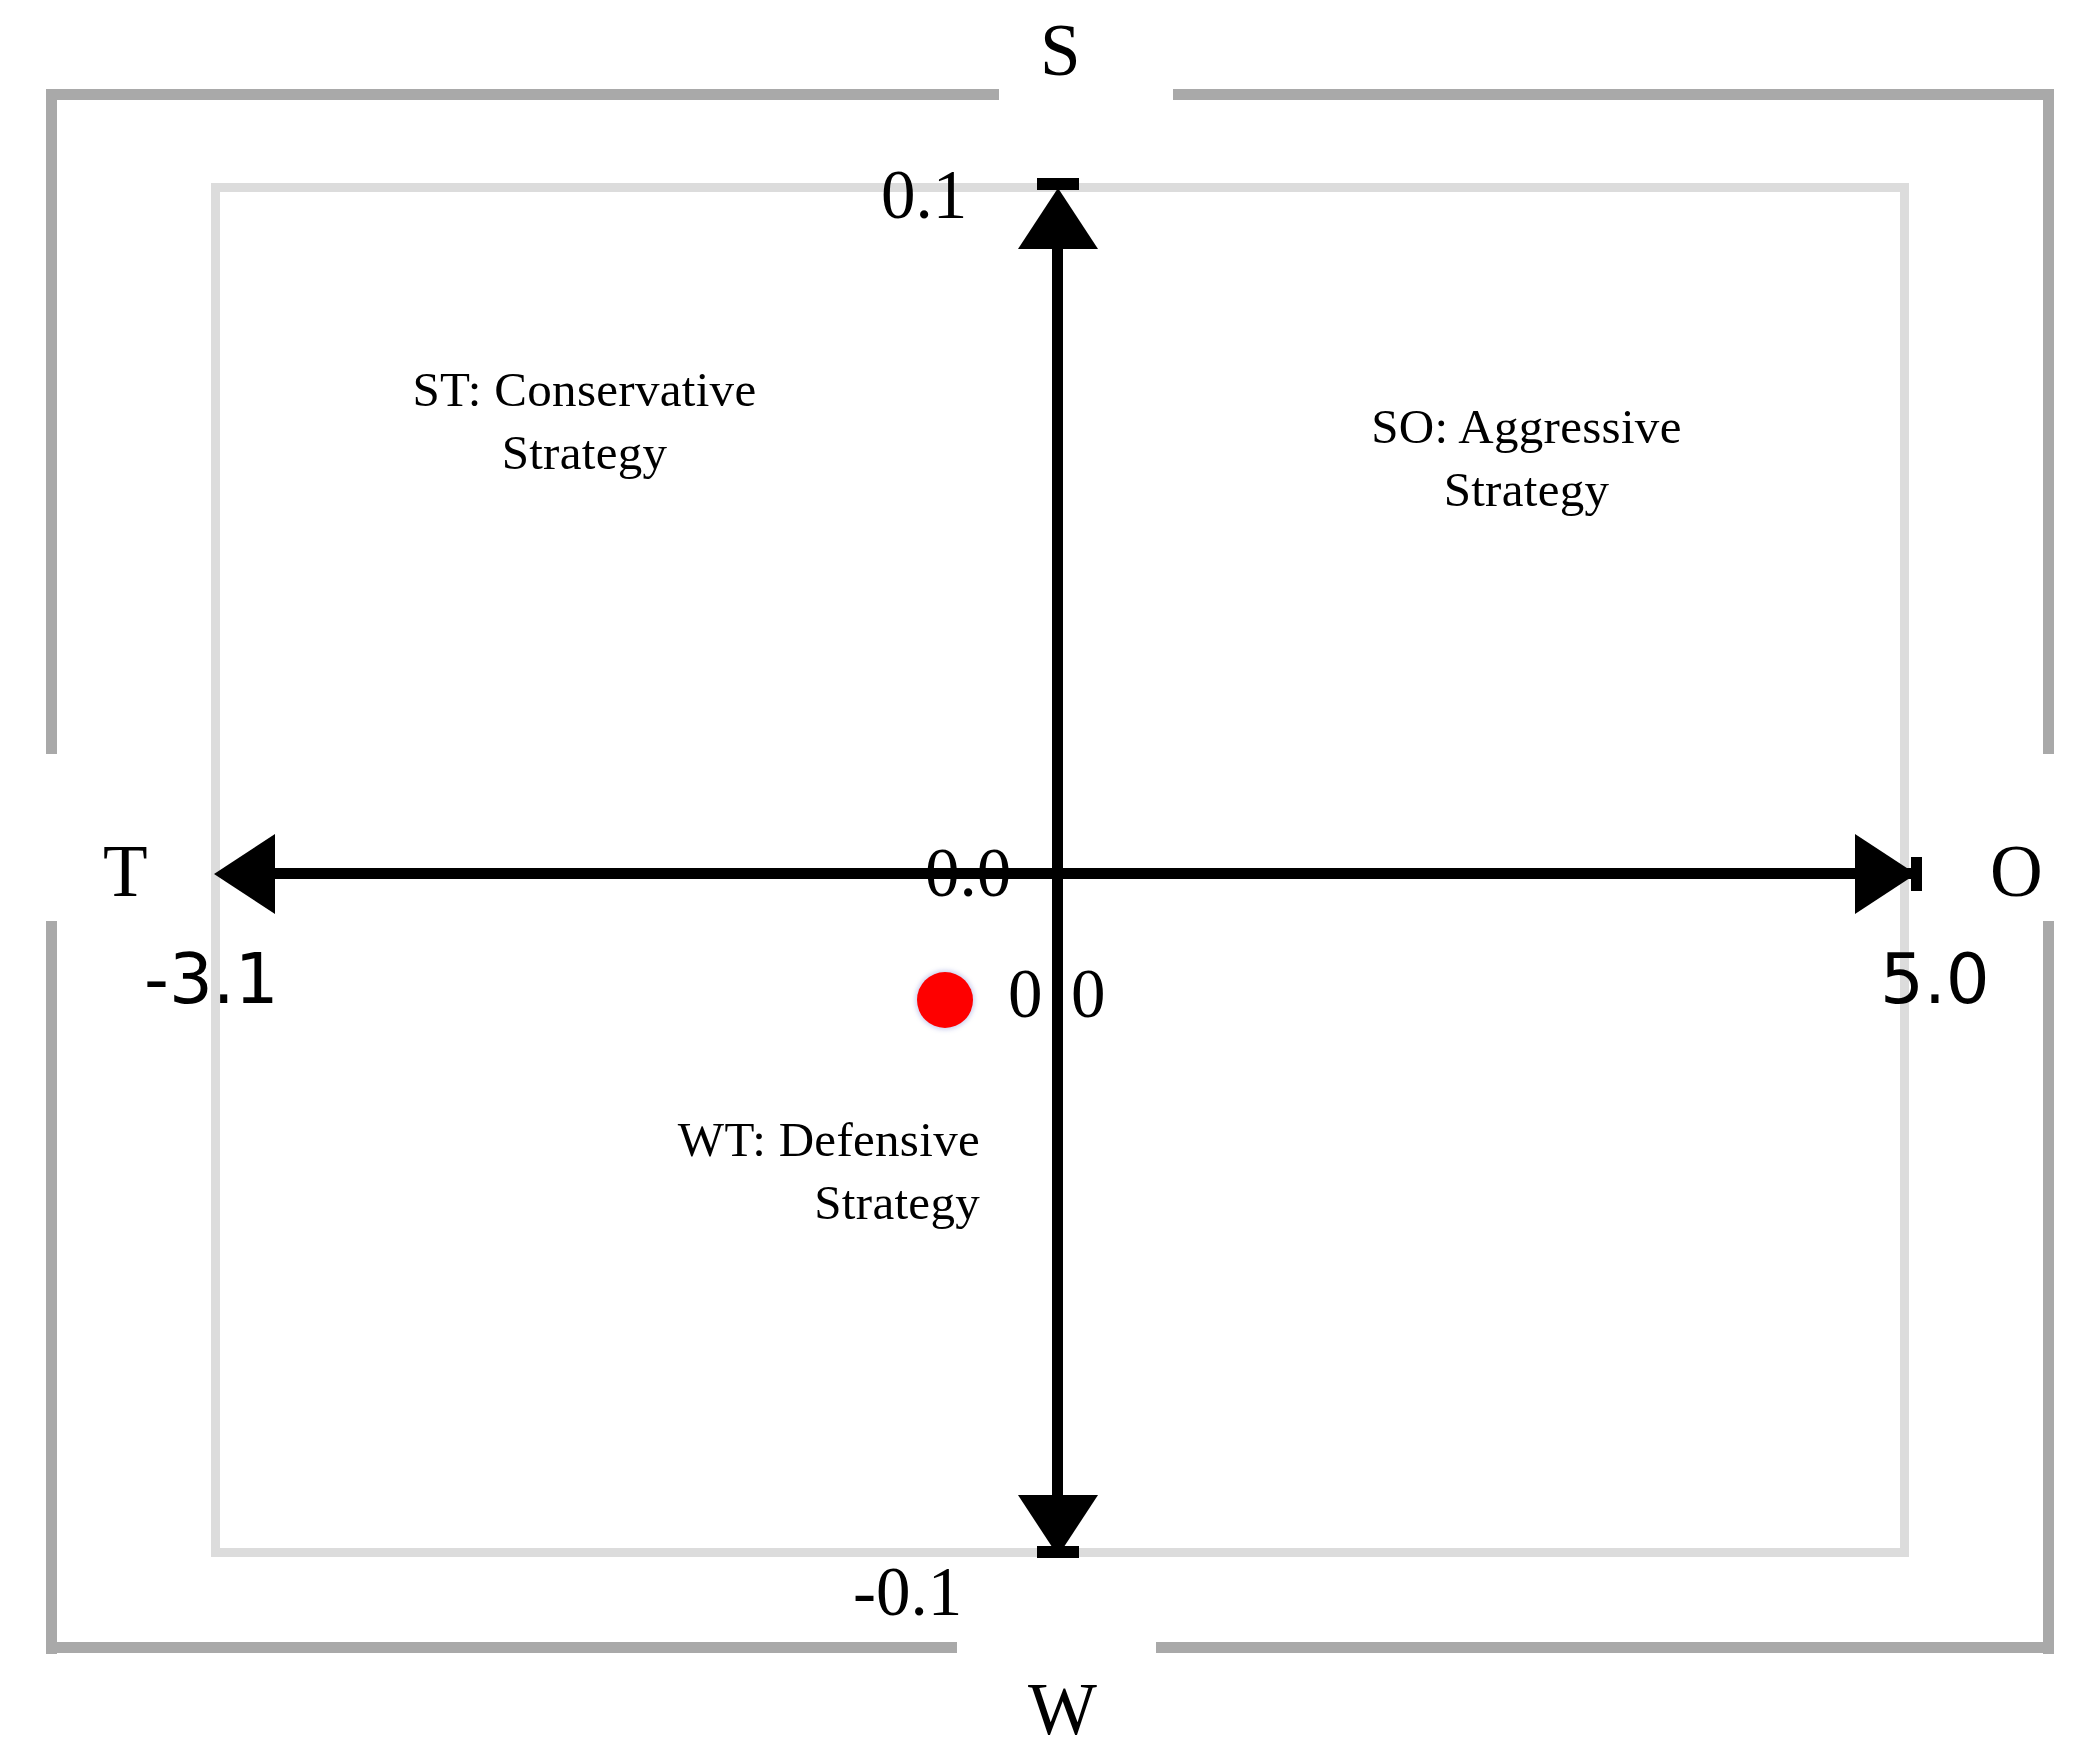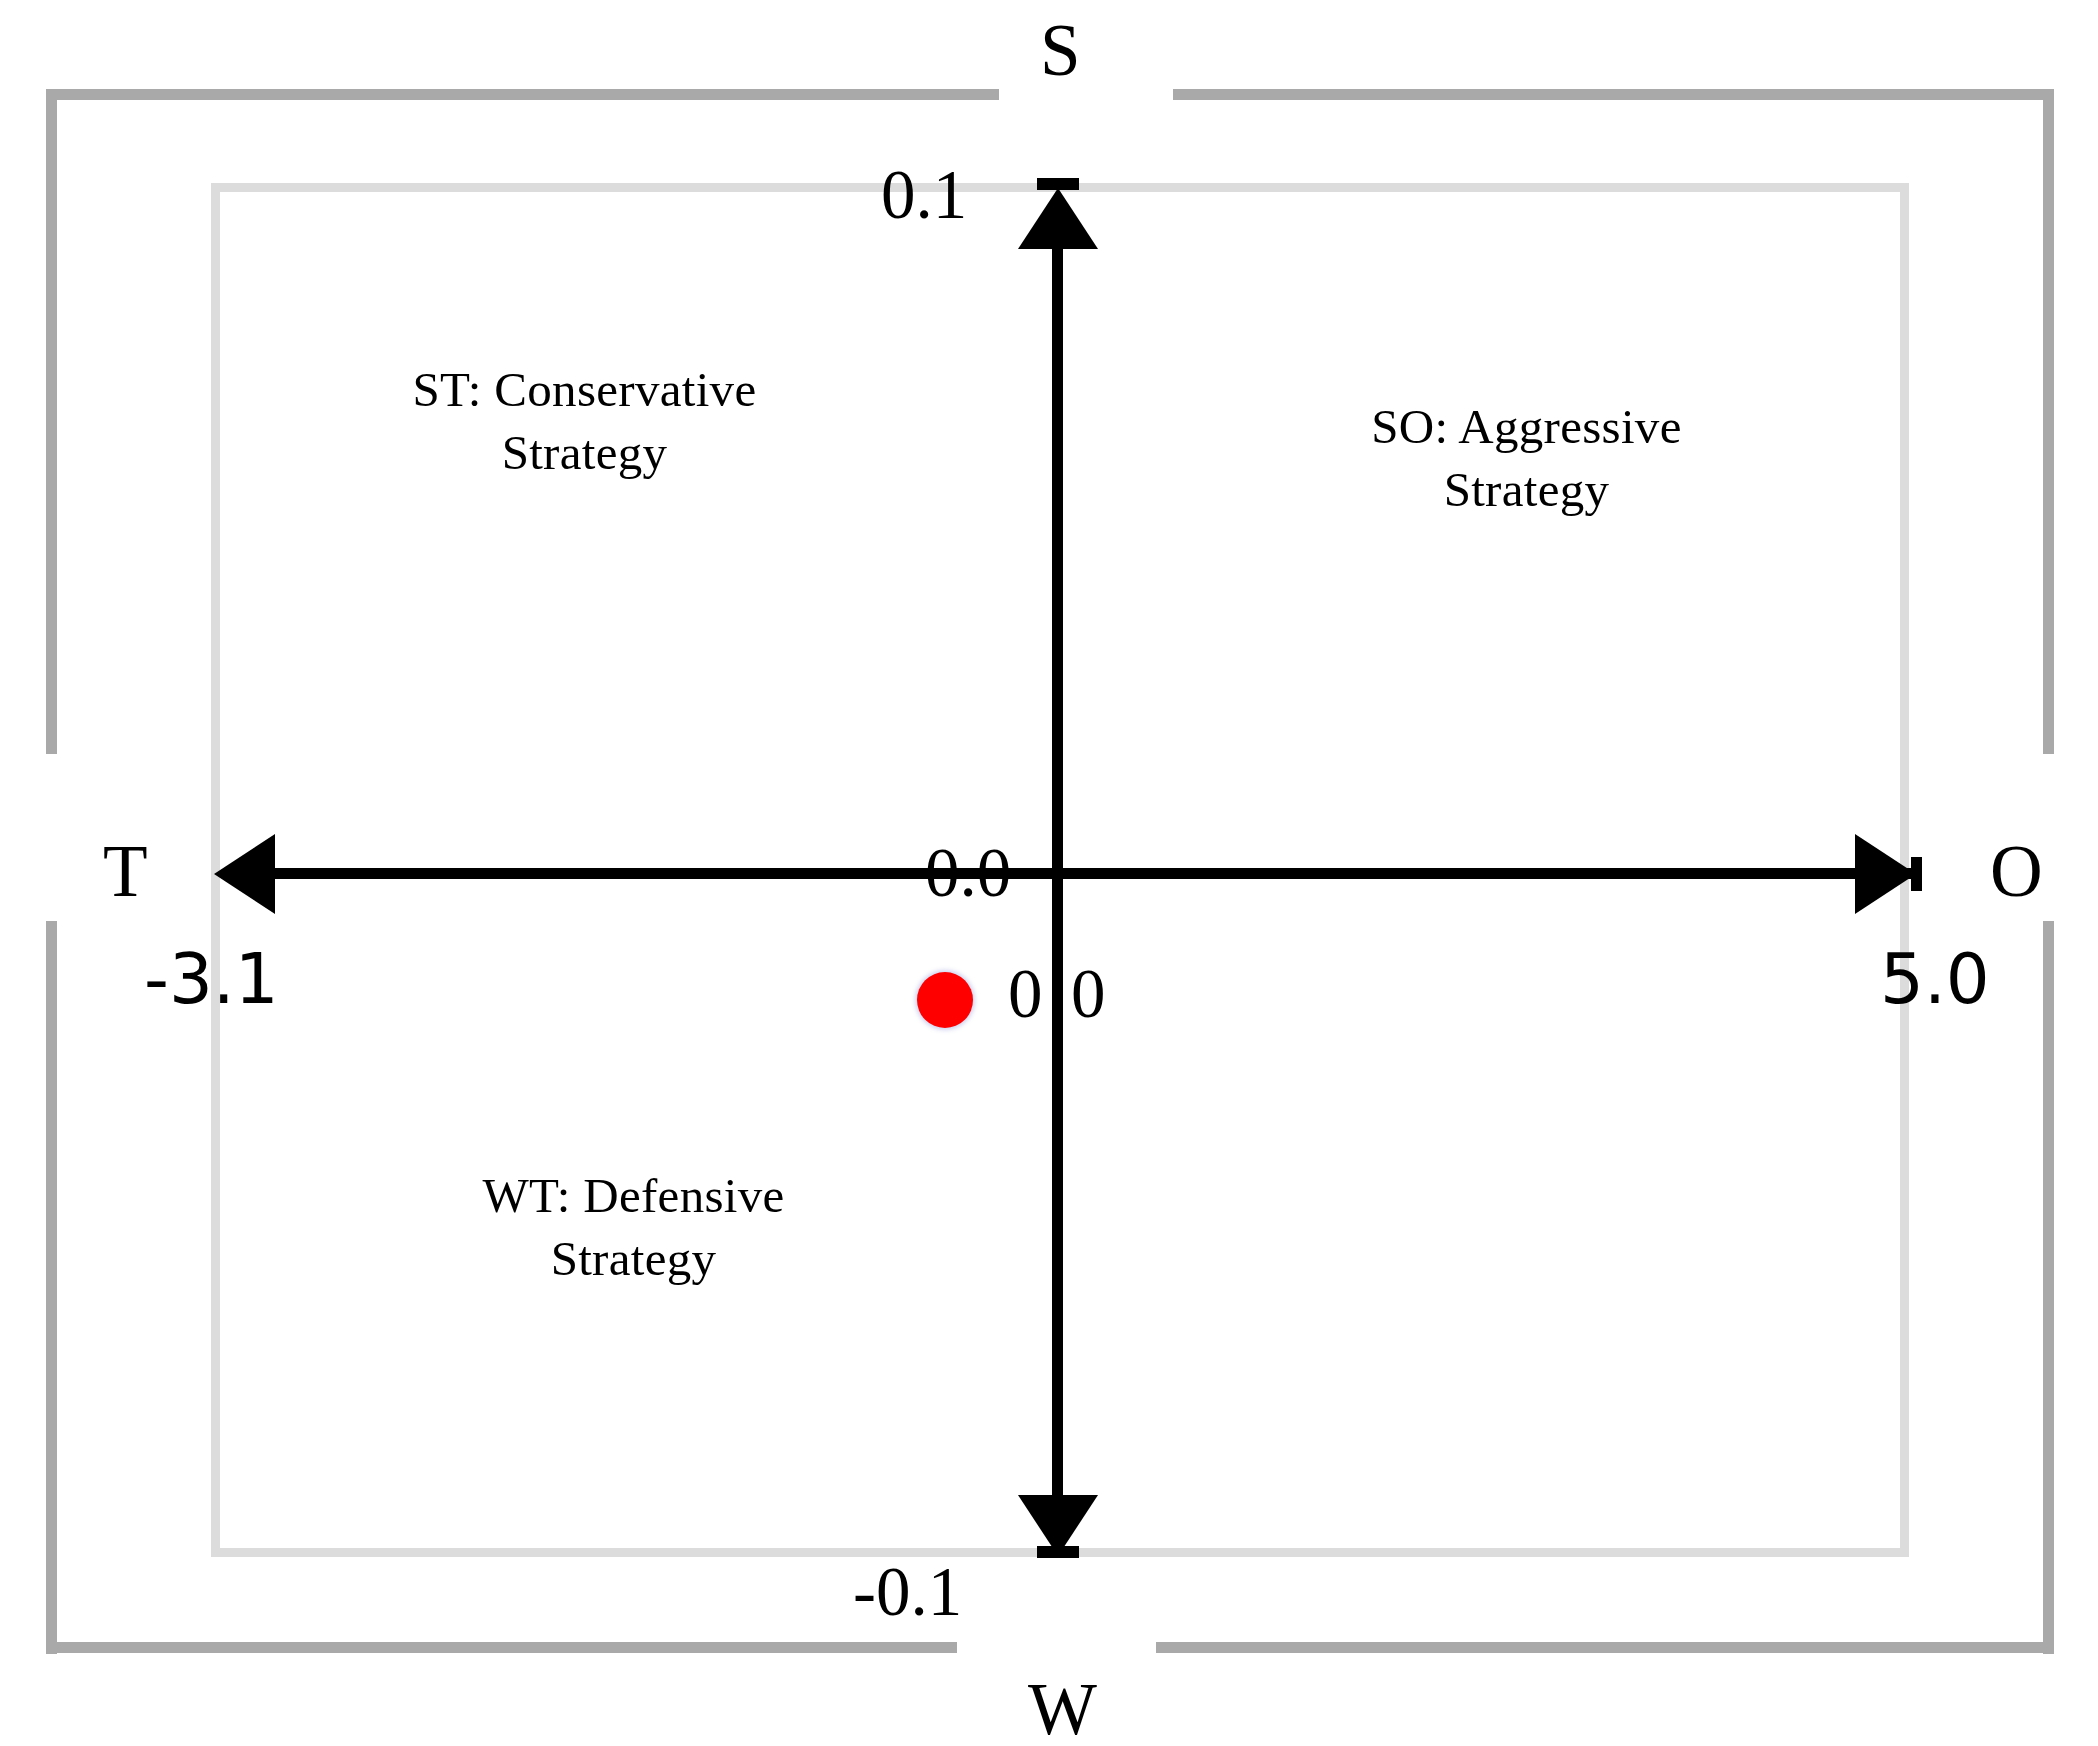--- a/index.html
+++ b/index.html
@@ -146,19 +146,19 @@
   <div class="tick-label" style="left:144px;  top:945px;">-3.1</div>
   <div class="tick-label" style="left:1880px; top:945px;">5.0</div>
 
   <div class="tick-label serif-num" style="left:1008px; top:960px;">0</div>
   <div class="tick-label serif-num" style="left:1071px; top:960px;">0</div>
 
   <div class="quad-label" style="left:228px;  top:359px;  width:713px;">ST: Conservative
 Strategy</div>
   <div class="quad-label" style="left:1180px; top:396px;  width:693px;">SO: Aggressive
 Strategy</div>
-  <div class="quad-label" style="left:287px;  top:1165px; width:693px;">WT: Defensive
+  <div class="quad-label" style="left:287px;  top:1109px; width:693px;text-align:right;">WT: Defensive
 Strategy</div>
 
   <div class="data-point" style="left: 917px; top: 972px; width: 56px; height: 56px; background: rgb(254, 0, 0);"></div>
 
 </div>
 
 
 </body></html>

